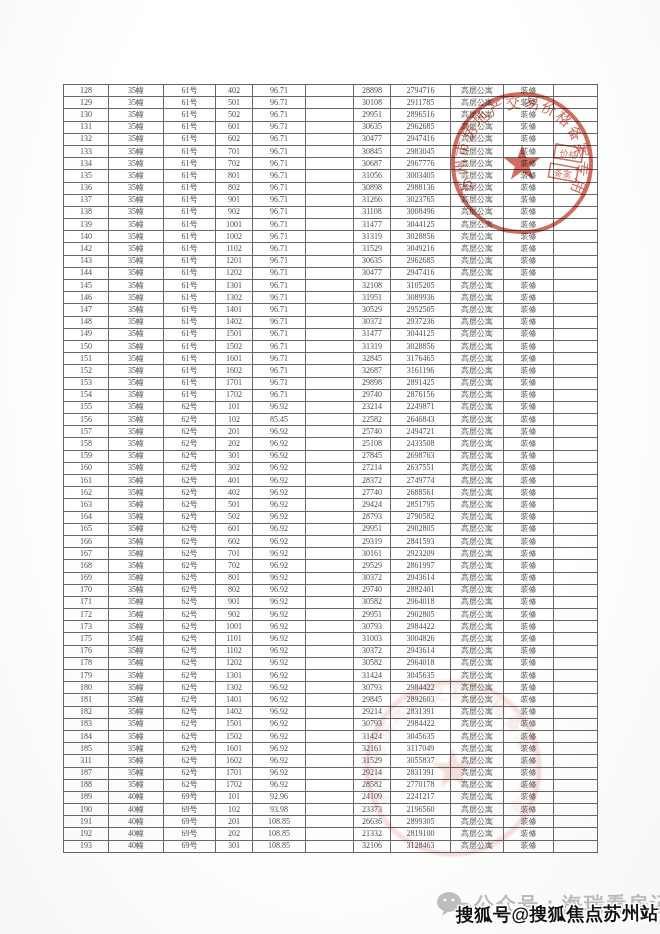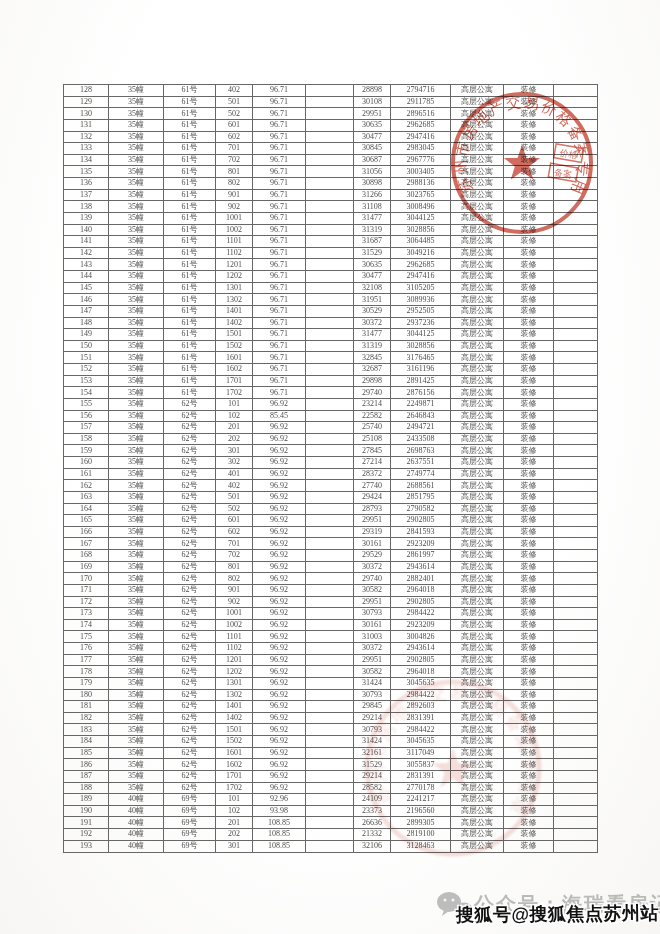--- a/index.html
+++ b/index.html
@@ -223,33 +223,20 @@
           <td>1002</td>
           <td>96.71</td>
           <td></td>
           <td>31319</td>
           <td>3028856</td>
           <td>高层公寓</td>
           <td>装修</td>
           <td></td>
         </tr>
         <tr>
-          <td>141</td>
-          <td>35幢</td>
-          <td>61号</td>
-          <td>1101</td>
-          <td>96.71</td>
-          <td></td>
-          <td>31687</td>
-          <td>3064485</td>
-          <td>高层公寓</td>
-          <td>装修</td>
-          <td></td>
-        </tr>
-        <tr>
           <td>142</td>
           <td>35幢</td>
           <td>61号</td>
           <td>1102</td>
           <td>96.71</td>
           <td></td>
           <td>31529</td>
           <td>3049216</td>
           <td>高层公寓</td>
           <td>装修</td>
@@ -652,33 +639,20 @@
           <td>1001</td>
           <td>96.92</td>
           <td></td>
           <td>30793</td>
           <td>2984422</td>
           <td>高层公寓</td>
           <td>装修</td>
           <td></td>
         </tr>
         <tr>
-          <td>174</td>
-          <td>35幢</td>
-          <td>62号</td>
-          <td>1002</td>
-          <td>96.92</td>
-          <td></td>
-          <td>30161</td>
-          <td>2923209</td>
-          <td>高层公寓</td>
-          <td>装修</td>
-          <td></td>
-        </tr>
-        <tr>
           <td>175</td>
           <td>35幢</td>
           <td>62号</td>
           <td>1101</td>
           <td>96.92</td>
           <td></td>
           <td>31003</td>
           <td>3004826</td>
           <td>高层公寓</td>
           <td>装修</td>
@@ -691,33 +665,20 @@
           <td>1102</td>
           <td>96.92</td>
           <td></td>
           <td>30372</td>
           <td>2943614</td>
           <td>高层公寓</td>
           <td>装修</td>
           <td></td>
         </tr>
         <tr>
-          <td>177</td>
-          <td>35幢</td>
-          <td>62号</td>
-          <td>1201</td>
-          <td>96.92</td>
-          <td></td>
-          <td>29951</td>
-          <td>2902805</td>
-          <td>高层公寓</td>
-          <td>装修</td>
-          <td></td>
-        </tr>
-        <tr>
           <td>178</td>
           <td>35幢</td>
           <td>62号</td>
           <td>1202</td>
           <td>96.92</td>
           <td></td>
           <td>30582</td>
           <td>2964018</td>
           <td>高层公寓</td>
           <td>装修</td>
@@ -808,21 +769,21 @@
           <td>1601</td>
           <td>96.92</td>
           <td></td>
           <td>32161</td>
           <td>3117049</td>
           <td>高层公寓</td>
           <td>装修</td>
           <td></td>
         </tr>
         <tr>
-          <td>186</td>
+          <td>311</td>
           <td>35幢</td>
           <td>62号</td>
           <td>1602</td>
           <td>96.92</td>
           <td></td>
           <td>31529</td>
           <td>3055837</td>
           <td>高层公寓</td>
           <td>装修</td>
           <td></td>

